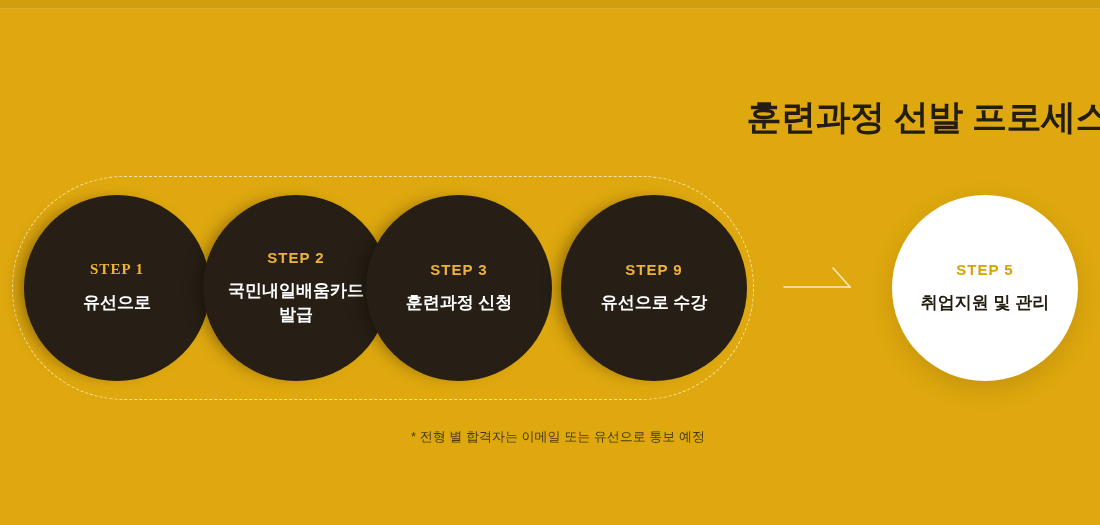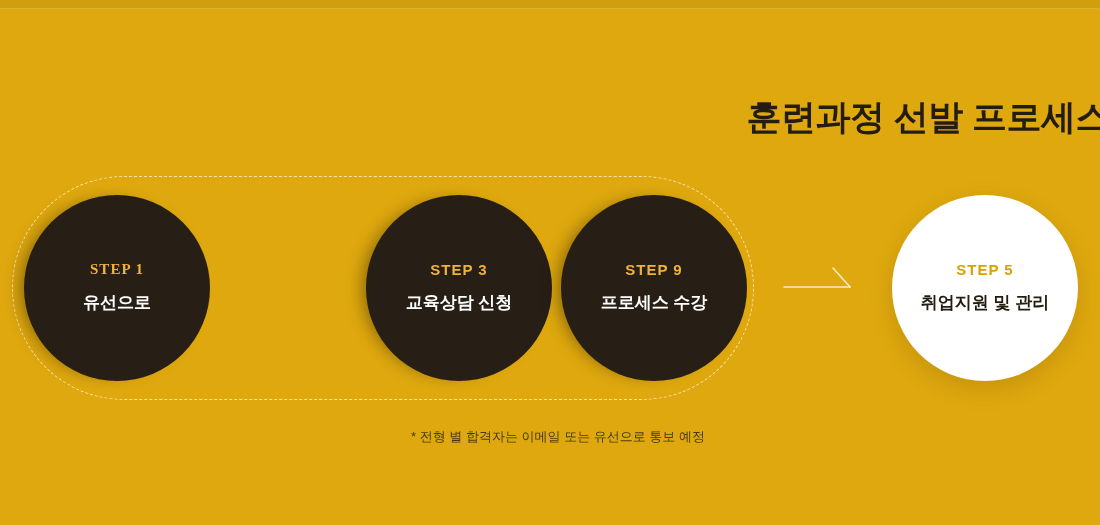--- a/index.html
+++ b/index.html
@@ -119,29 +119,33 @@
 
   <h1 class="page-title">훈련과정 선발 프로세스</h1>
 
   <div class="group-outline"></div>
 
   <div class="step-circle dark pos-1">
     <span class="step-label">STEP 1</span>
     <span class="step-title">유선으로</span>
   </div>
 
+  <div class="step-circle dark pos-2">
+    <span class="step-label">STEP 2</span>
+    <span class="step-title">국민내일배움카드 발급</span>
+  </div>
 
   <div class="step-circle dark pos-3">
     <span class="step-label">STEP 3</span>
-    <span class="step-title">교육상담 신청</span>
+    <span class="step-title">훈련과정 신청</span>
   </div>
 
   <div class="step-circle dark pos-4">
     <span class="step-label">STEP 9</span>
-    <span class="step-title">프로세스 수강</span>
+    <span class="step-title">유선으로 수강</span>
   </div>
 
   <svg class="arrow" viewBox="0 0 72 42" xmlns="http://www.w3.org/2000/svg">
     <line x1="2" y1="31" x2="68" y2="31" stroke="rgba(255,248,222,0.85)" stroke-width="1.6" stroke-linecap="round"></line>
     <line x1="51" y1="12" x2="68" y2="31" stroke="rgba(255,248,222,0.85)" stroke-width="1.6" stroke-linecap="round"></line>
   </svg>
 
   <div class="step-circle light pos-5">
     <span class="step-label">STEP 5</span>
     <span class="step-title">취업지원 및 관리</span>

